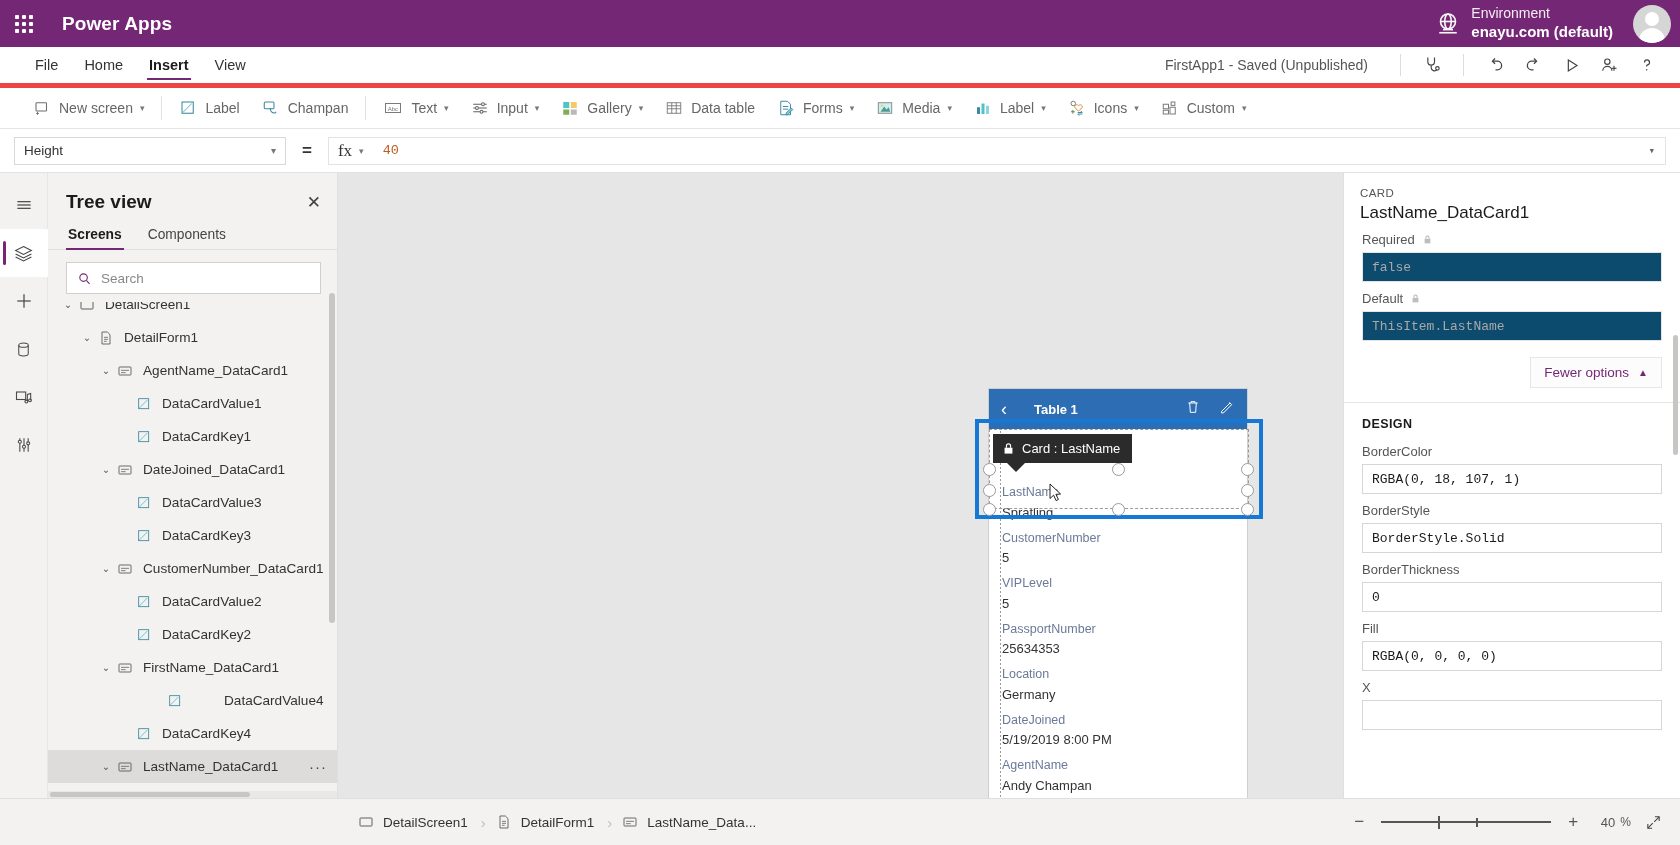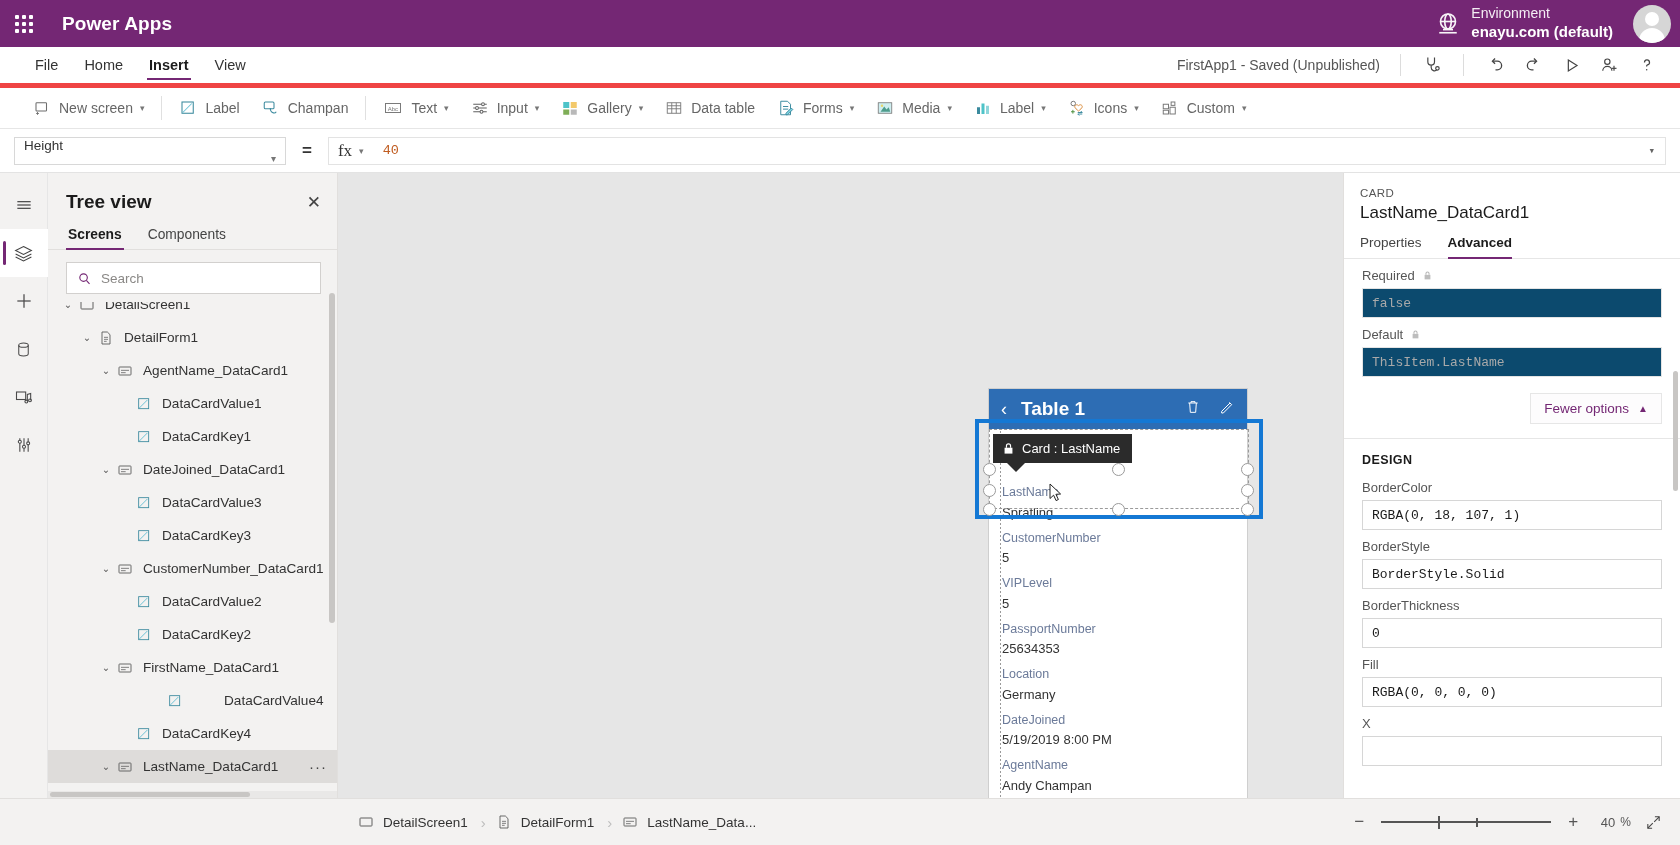--- a/index.html
+++ b/index.html
@@ -49,21 +49,21 @@
   .menu-items { display:flex; align-items:center; height:100%; padding-left: 22px; }
   .menu-item {
     font-size: 14.5px; color:#333; padding: 0 13px; height:100%;
     display:flex; align-items:center; cursor:pointer; position:relative;
   }
   .menu-item.active { font-weight:bold; color:#1b1b1b; }
   .menu-item.active::after {
     content:""; position:absolute; left:11px; right:11px; bottom:3px; height:2.5px; background:#742774;
   }
   .menurow-right { margin-left:auto; display:flex; align-items:center; height:100%; padding-right: 14px; }
-  .saved-text { font-size:14px; color:#555; margin-right: 8px; }
+  .saved-text { font-size:14px; color:#555; margin-right: 20px; }
   .vdiv { width:1px; height:22px; background:#dcdcdc; margin:0 12px; }
   .ic-btn {
     width:38px; height:32px; display:flex; align-items:center; justify-content:center;
     cursor:pointer; color:#444;
   }
   .ic-btn svg { display:block; }
 
   
   .ribbon {
     height: 41px; background:#fff; display:flex; align-items:center; flex:none;
@@ -77,23 +77,22 @@
   .chev { margin-left:7px; font-size:9px; color:#777; }
   .rib-sep { width:1px; height:24px; background:#e0e0e0; margin:0 6px; }
 
   
   .fxbar {
     height: 44px; background:#fff; display:flex; align-items:center; flex:none;
     border-bottom:1px solid #e3e3e3; padding: 0 14px;
   }
   .prop-select {
     width: 272px; height: 28px; border:1px solid #d8d8d8; background:#fff;
-    display:flex; padding: 0 9px; font-size:13.5px; color:#333;
+    display:flex; align-items:center; padding: 0 9px; font-size:13.5px; color:#333;
     cursor:pointer;
-    flex-direction:column;
   }
   .prop-select .chev2 { margin-left:auto; color:#777; font-size:10px; }
   .eq { font-size:17px; color:#333; margin: 0 16px; font-weight:600; }
   .fx-box {
     height:28px; display:flex; align-items:center; border:1px solid #e3e3e3; border-right:none;
     padding: 0 9px; background:#fff; cursor:pointer;
   }
   .fx-glyph { font-family:"Liberation Serif", serif; font-size:17px; color:#333; }
   .fx-input {
     flex:1; height:28px; border:1px solid #e3e3e3; border-left:none; display:flex; align-items:center;
@@ -172,21 +171,21 @@
     display:flex; align-items:flex-start; justify-content:center;
   }
   .phone {
     position:absolute; left:650px; top:215px; width:260px; height:470px;
     background:#fff; border:1px solid #cfcfcf;
   }
   .phone-header {
     height:40px; background:#2d6db4; display:flex; align-items:center; padding: 0 12px; color:#fff;
   }
   .ph-back { font-size:18px; margin-right:14px; line-height:1; }
-  .ph-title { font-size:19px; font-weight:600; }
+  .ph-title { font-size:13px; font-weight:600;margin-left:13px; }
   .ph-actions { margin-left:auto; display:flex; align-items:center; gap:18px; }
   .form-area { padding: 8px 0 0 0; position:relative; }
   .form-dashed {
     position:absolute; left:11px; top:2px; bottom:-330px; width:1px;
     background-image: linear-gradient(#9a9a9a 50%, transparent 50%);
     background-size: 1px 4px;
   }
   .fld { padding: 3px 0 3px 13px; }
   .fld-key { font-size:12.5px; color:#6b7a99; line-height:1.55; }
   .fld-val { font-size:13px; color:#333; line-height:1.55; }
@@ -844,24 +843,20 @@
         <svg width="15" height="20" viewBox="0 0 15 20">
           <polygon points="1,1 1,15.5 4.6,12.2 7.1,17.6 9.4,16.5 6.9,11.3 11.6,11" fill="#fff" stroke="#222" stroke-width="1"></polygon>
         </svg>
       </span>
     </div>
 
     <div class="props">
       <div class="props-head">
         <div class="props-kind">CARD</div>
         <div class="props-name">LastName_DataCard1</div>
-      </div>
-      <div class="props-tabs">
-        <div class="props-tab">Properties</div>
-        <div class="props-tab active">Advanced</div>
       </div>
       <div class="props-body">
         <div id="proptop">
             <div class="prop-row">
               <div class="prop-lbl">
                 <span>Required</span>
                 <span class="lk">
                   <svg width="9" height="11" viewBox="0 0 14 16" fill="none" stroke="#777" stroke-width="1.6">
                     <rect x="2.5" y="7" width="9" height="7" fill="#888" stroke="none"></rect>
                     <path d="M4.6 7V4.8a2.4 2.4 0 0 1 4.8 0V7"></path>

